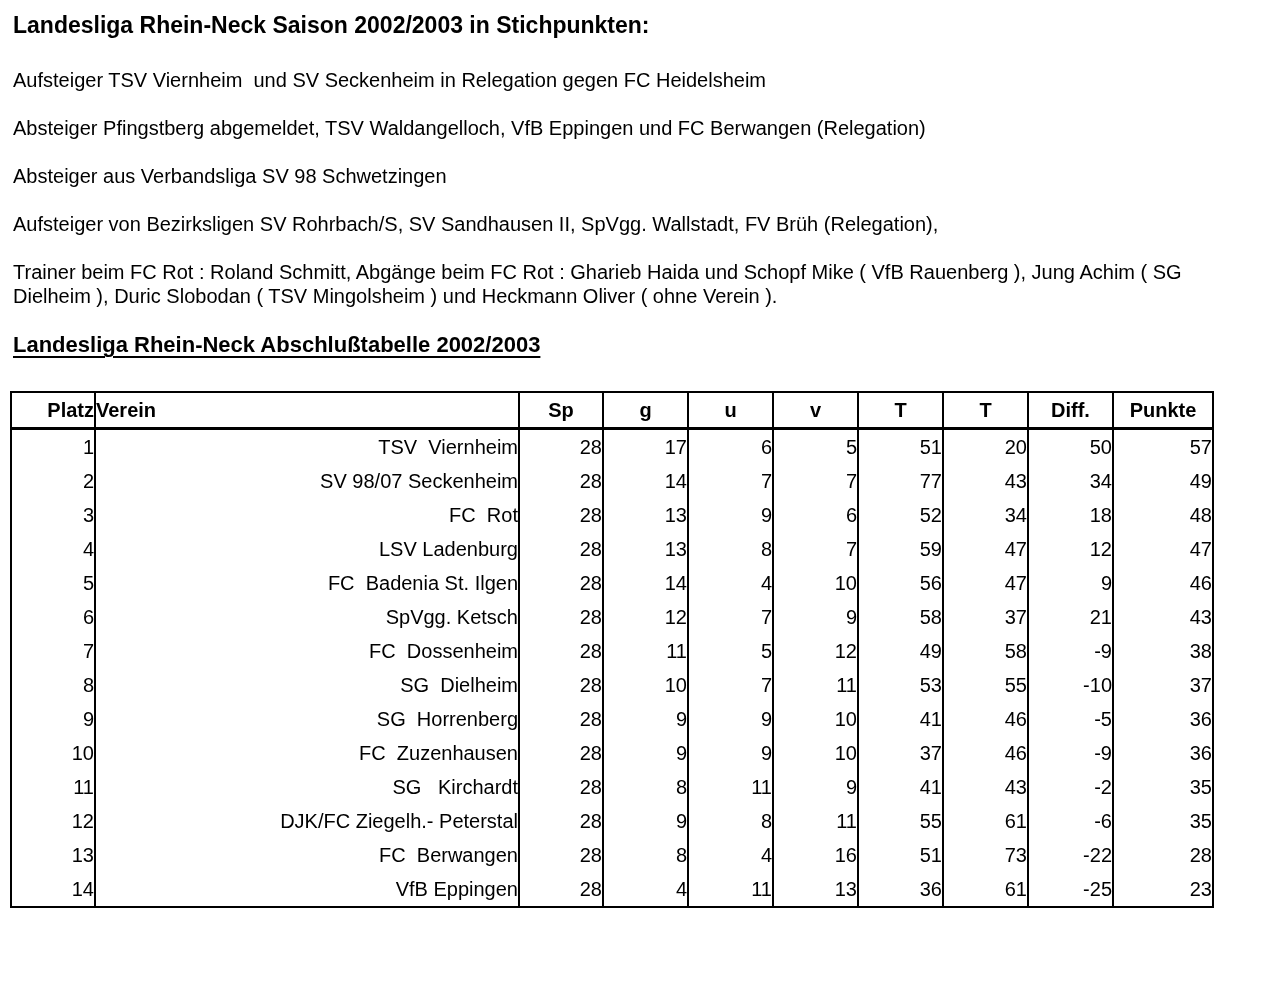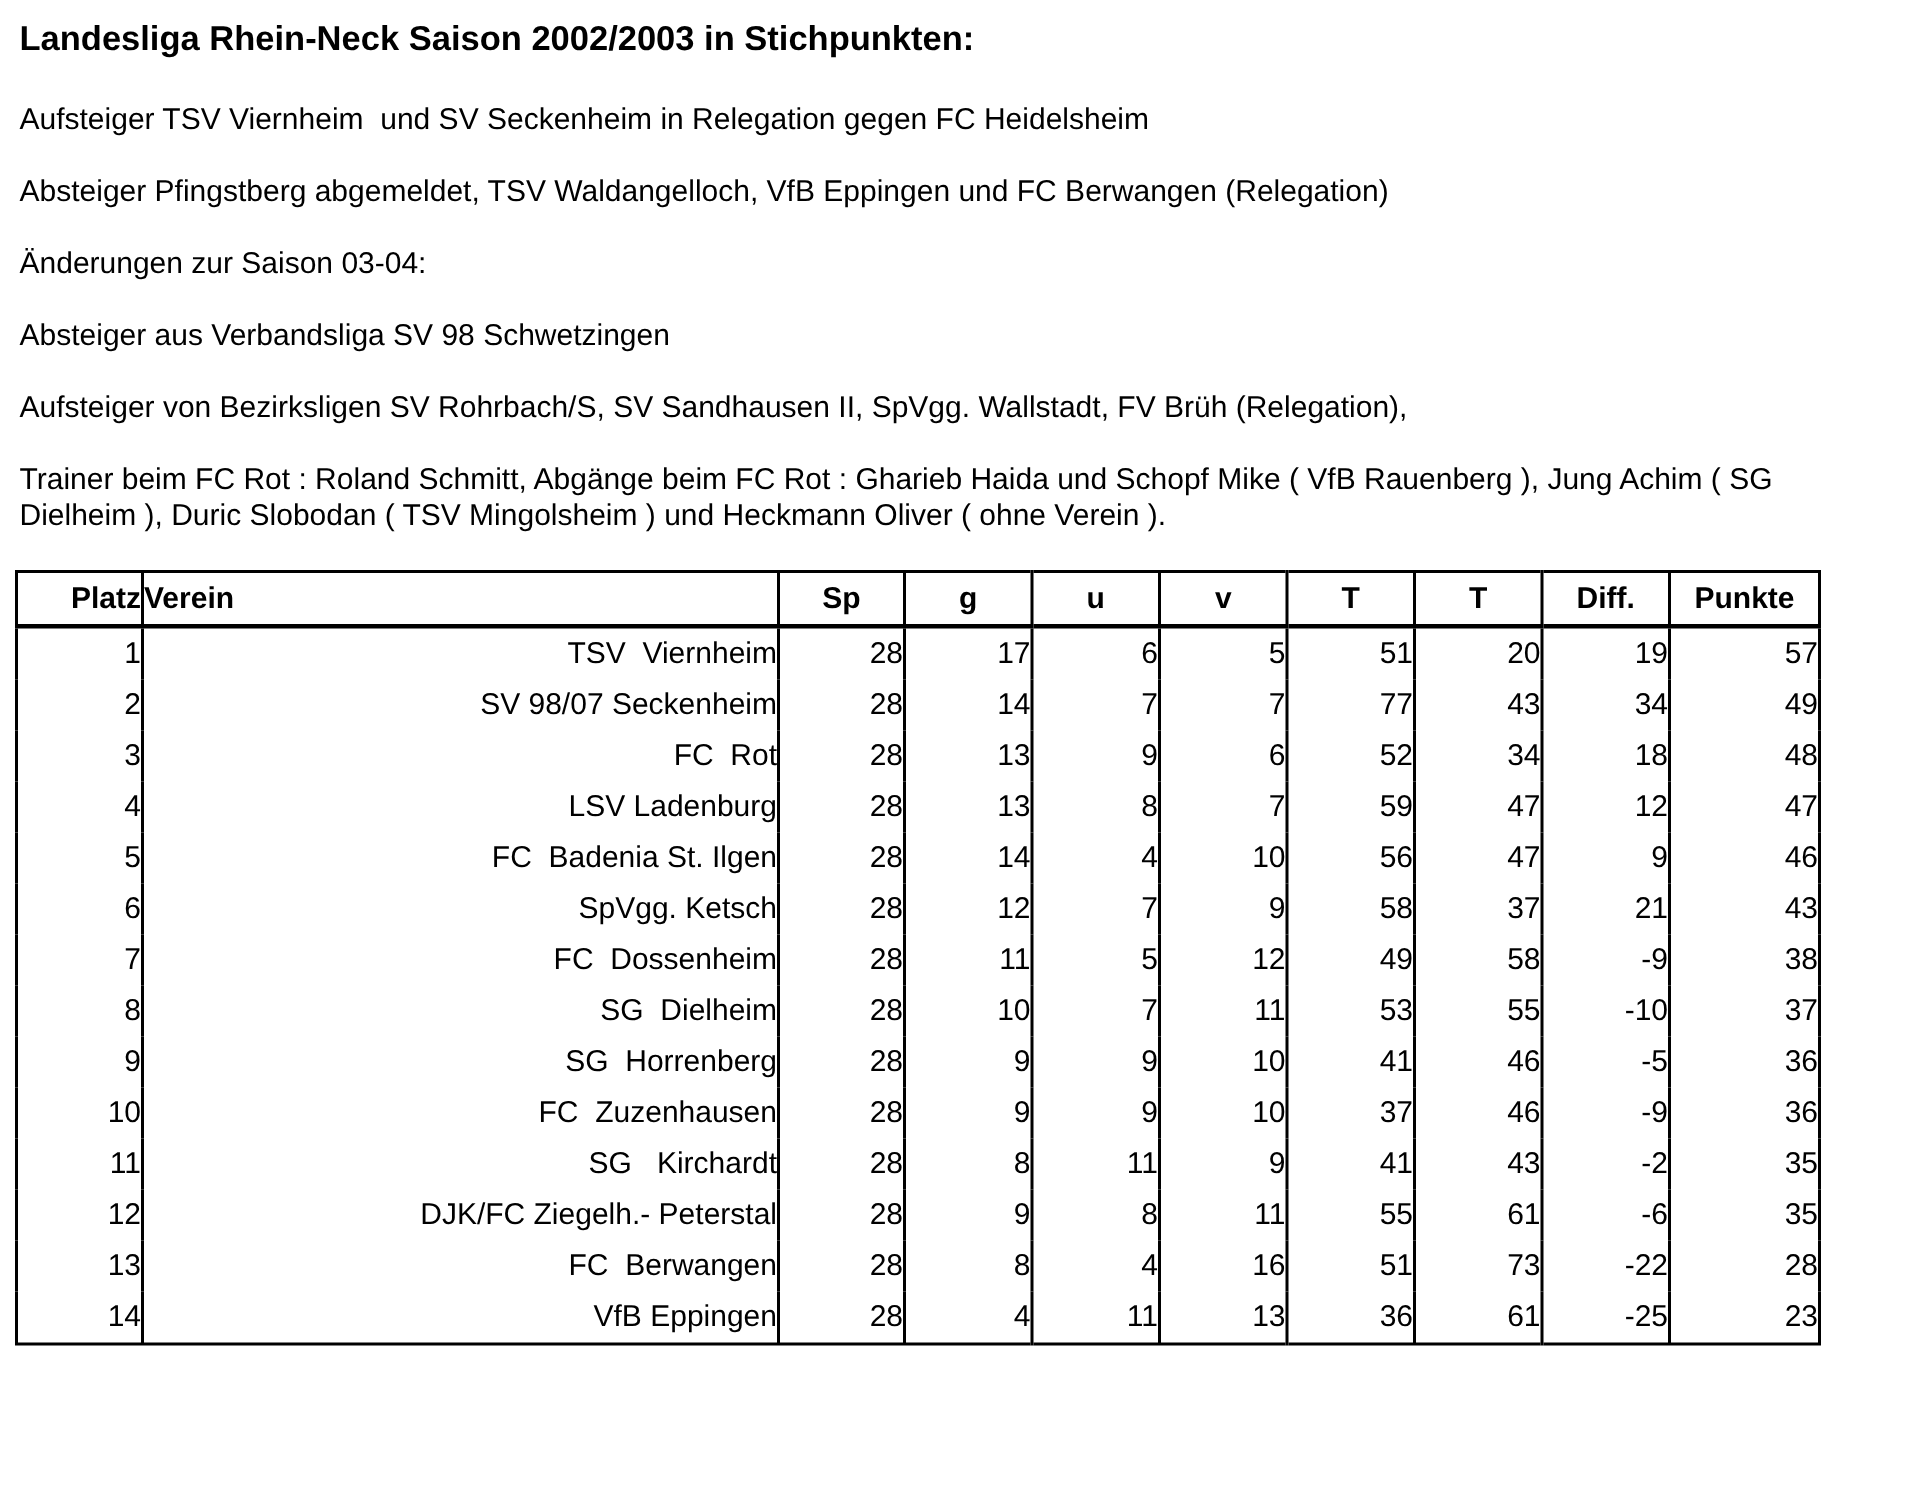--- a/index.html
+++ b/index.html
@@ -82,28 +82,28 @@
 <body>
 
 <div class="doc">
 
   <h1 class="doc-title">Landesliga Rhein-Neck Saison 2002/2003 in Stichpunkten:</h1>
 
   <p>Aufsteiger TSV Viernheim  und SV Seckenheim in Relegation gegen FC Heidelsheim</p>
 
   <p>Absteiger Pfingstberg abgemeldet, TSV Waldangelloch, VfB Eppingen und FC Berwangen (Relegation)</p>
 
-  <p>Änderungen zur Saison 03-04:</p>
 
   <p>Absteiger aus Verbandsliga SV 98 Schwetzingen</p>
 
   <p>Aufsteiger von Bezirksligen SV Rohrbach/S, SV Sandhausen II, SpVgg. Wallstadt, FV Brüh (Relegation),</p>
 
   <p>Trainer beim FC Rot : Roland Schmitt, Abgänge beim FC Rot : Gharieb Haida und Schopf Mike ( VfB Rauenberg ), Jung Achim ( SG Dielheim ), Duric Slobodan ( TSV Mingolsheim ) und Heckmann Oliver ( ohne Verein ).</p>
 
+  <h2 class="table-heading">Landesliga Rhein-Neck Abschlußtabelle 2002/2003</h2>
 
   <table class="league">
     <colgroup>
         <col style="width: 84px;">
         <col style="width: 424px;">
         <col style="width: 84px;">
         <col style="width: 85px;">
         <col style="width: 85px;">
         <col style="width: 85px;">
         <col style="width: 85px;">
@@ -128,21 +128,21 @@
     <tbody>
         <tr>
           <td class="c-platz">1</td>
           <td class="c-verein">TSV  Viernheim</td>
           <td class="c-num">28</td>
           <td class="c-num">17</td>
           <td class="c-num">6</td>
           <td class="c-num">5</td>
           <td class="c-num">51</td>
           <td class="c-num">20</td>
-          <td class="c-num">19</td>
+          <td class="c-num">50</td>
           <td class="c-num">57</td>
         </tr>
         <tr>
           <td class="c-platz">2</td>
           <td class="c-verein">SV 98/07 Seckenheim</td>
           <td class="c-num">28</td>
           <td class="c-num">14</td>
           <td class="c-num">7</td>
           <td class="c-num">7</td>
           <td class="c-num">77</td>

